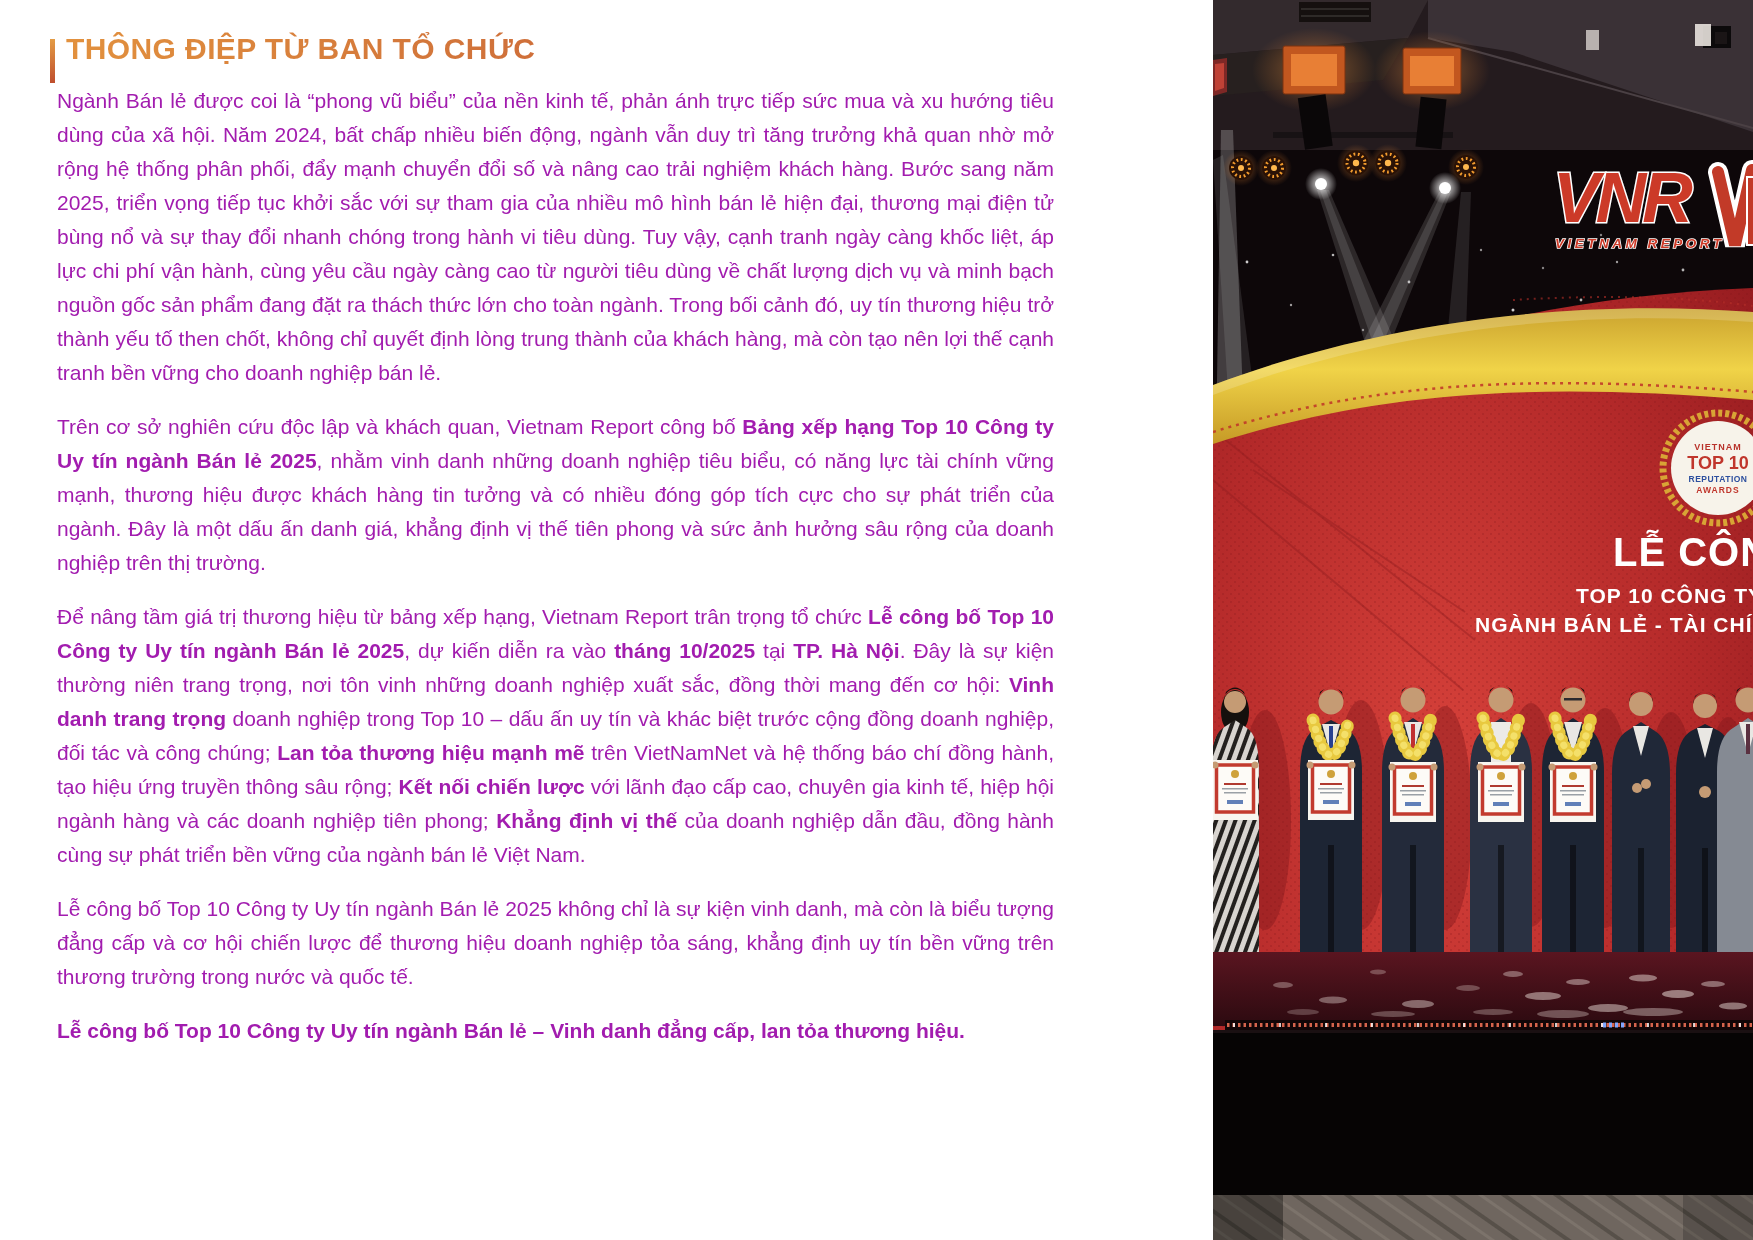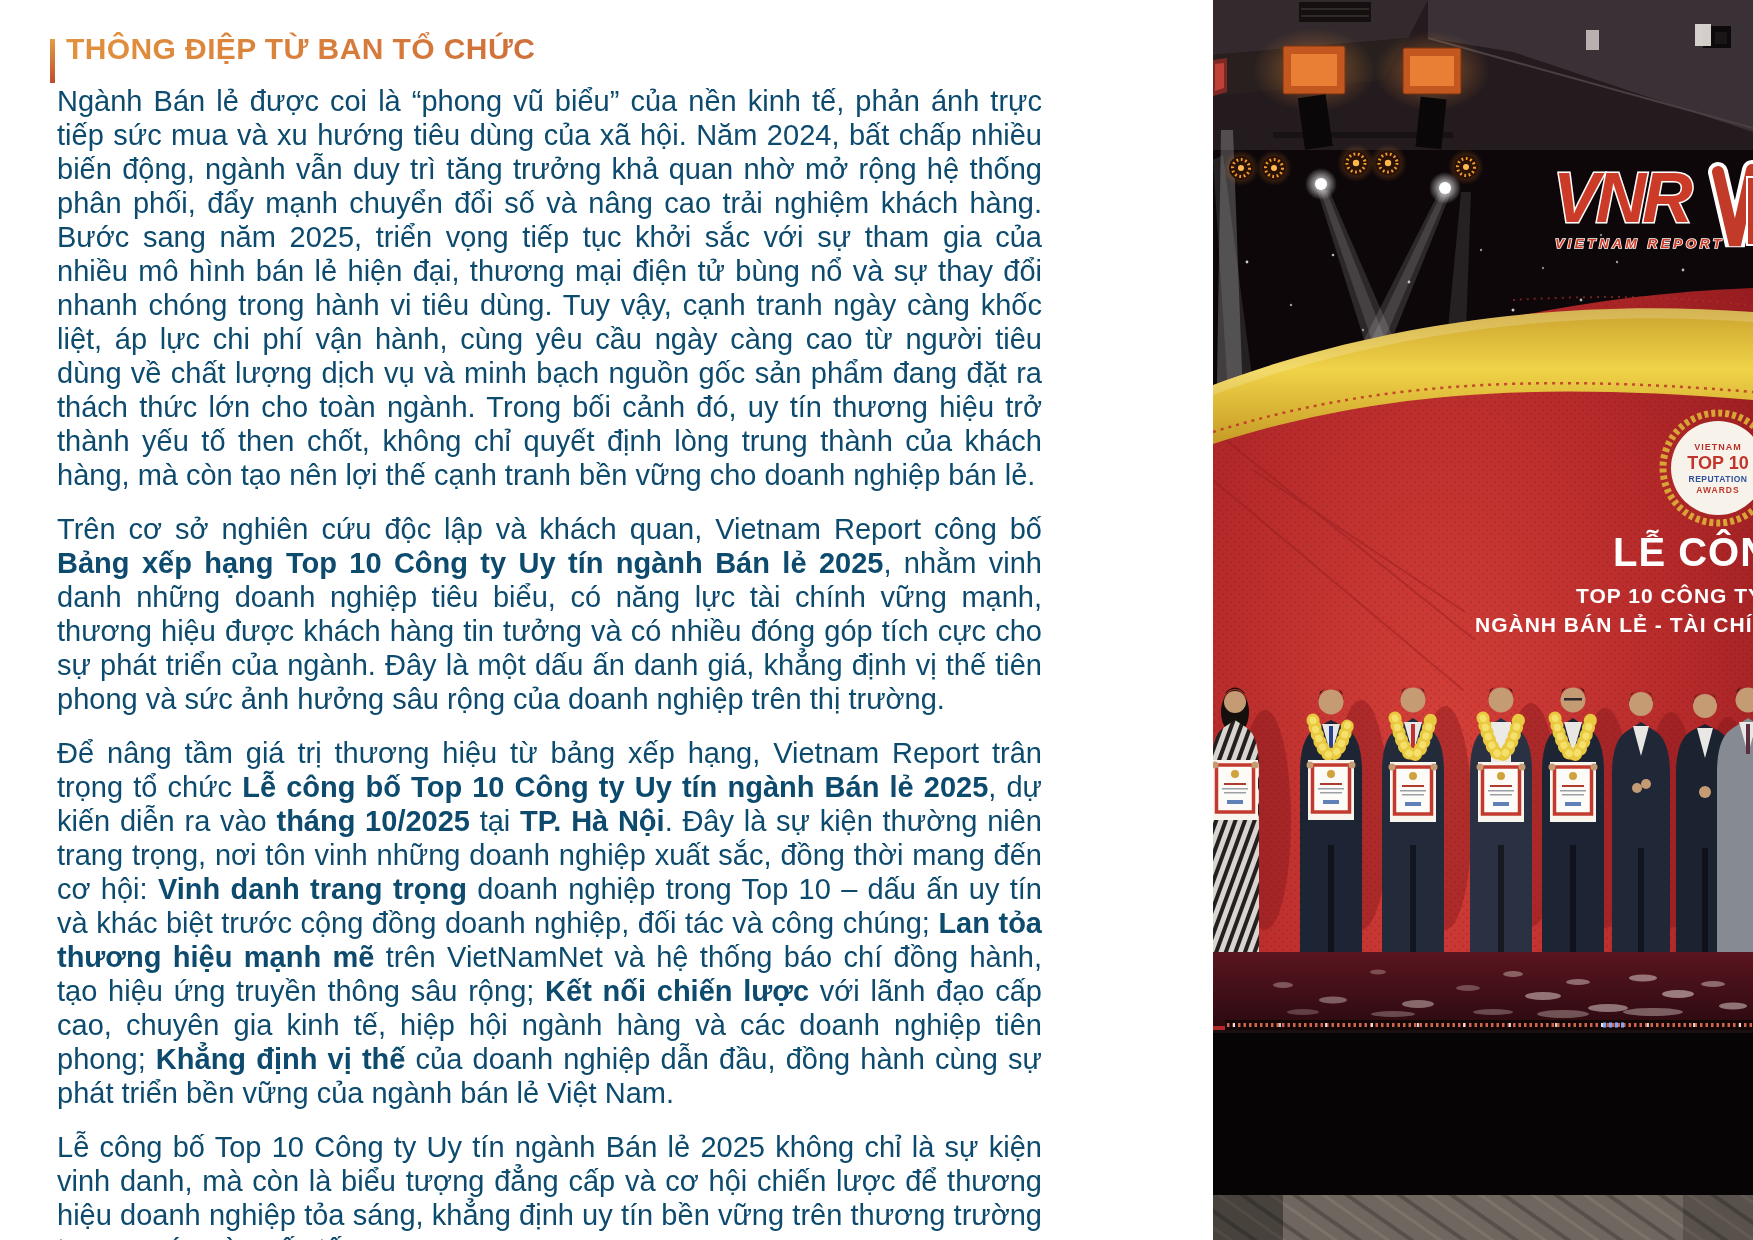--- a/index.html
+++ b/index.html
@@ -16,21 +16,21 @@
   }
   h1{
     margin:0 0 0 16px;font-size:30px;font-weight:700;letter-spacing:.4px;
     color:#CE6A34;
     background:linear-gradient(90deg,#E2913E 0%,#D0713A 45%,#BF4E2D 100%);
     -webkit-background-clip:text;background-clip:text;
     -webkit-text-fill-color:transparent;
   }
   .article{margin-left:7px;width:997px;}
   .article p{
-    margin:0 12px 20px 0;font-size:29px;line-height:34px;color:#0c4a6e;
+    margin:0 0 20px 0;font-size:21px;line-height:34px;color:#a21caf;
     text-align:justify;
   }
   .article p:last-child{margin-bottom:0;}
   .article span.b{font-weight:700;}
   .article span.i{}
   .photo{
     position:absolute;left:1213px;top:0;width:540px;height:1240px;margin:0;
     background:#14b8a6;
   }
   .photo svg{display:block;}

